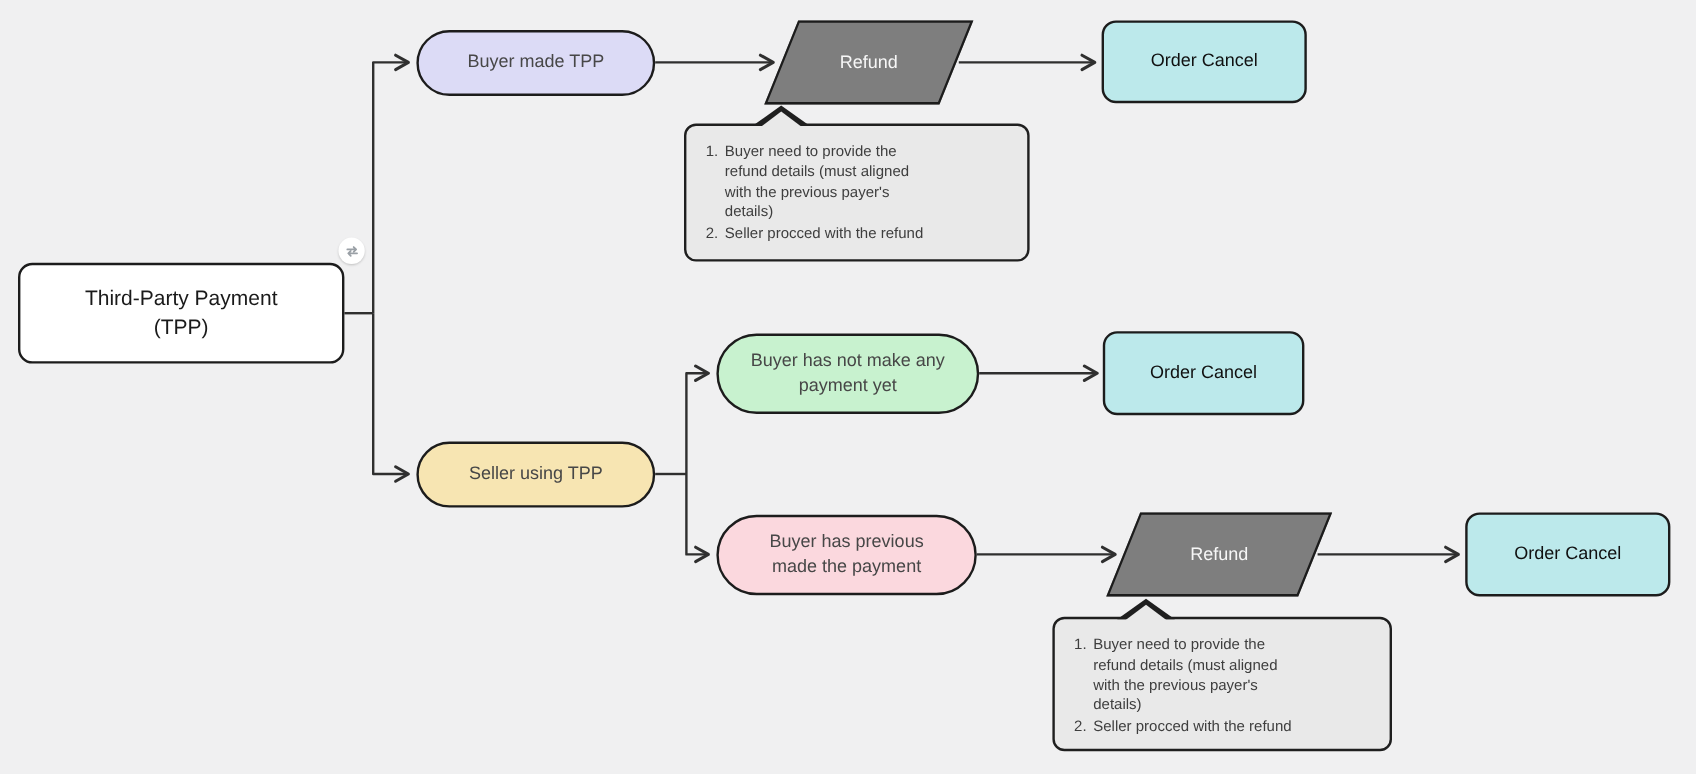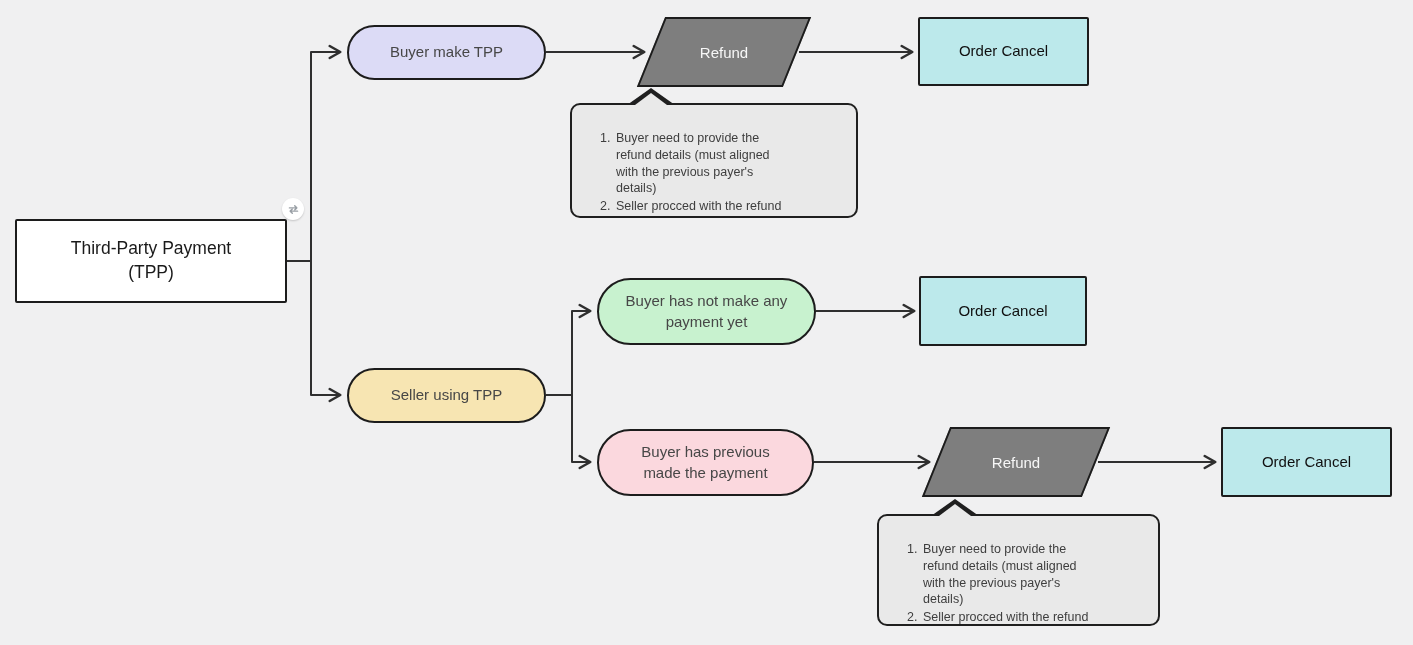--- a/index.html
+++ b/index.html
@@ -18,21 +18,21 @@
 
   .node{
     position:absolute;
     box-sizing:border-box;
     border:2px solid #1c1c1c;
     display:flex;align-items:center;justify-content:center;
     text-align:center;
     font-size:15px;color:#474747;
     line-height:1.35;
   }
-  .rect{background:#ffffff;border-radius:2px;}
+  .rect{background:#ffffff;border-radius:12px;}
   .root{
     font-size:17.5px;color:#1a1a1a;
   }
   .root .label{display:inline-block;max-width:185px;text-align:center;}
   .pill{border-radius:40px;}
   .pill .label{display:inline-block;}
   .lavender{background:#dcdbf6;}
   .tan{background:#f7e5b2;}
   .green{background:#c8f2cf;}
   .pink{background:#fbd8de;}
@@ -49,21 +49,21 @@
 
   .note{
     position:absolute;box-sizing:border-box;
     background:#e9e9e9;
     border:2px solid #1f1f1f;
     border-radius:10px;
     color:#3e3e3e;
     font-size:12.5px;line-height:1.34;
   }
   .note ol{
-    margin:12px;padding:13px 14px 10px 30px;
+    margin:0;padding:13px 14px 10px 30px;
   }
   .note li{
     white-space:pre-line;
     padding-left:2px;
     margin:0 0 1px 0;
   }
   .tail-outer,.tail-inner{
     position:absolute;width:0;height:0;
     border-left:24px solid transparent;
     border-right:24px solid transparent;
@@ -114,21 +114,21 @@
   <div class="badge" style="left:282px;top:198px;">
     <svg width="13" height="13" viewBox="0 0 16 16">
       <g fill="none" stroke="#9aa0a6" stroke-width="1.8" stroke-linecap="round" stroke-linejoin="round">
         <path d="M3,6 H12 M9.5,3.5 L12,6 L9.5,8.5"></path>
         <path d="M13,10 H4 M6.5,12.5 L4,10 L6.5,7.5"></path>
       </g>
     </svg>
   </div>
 
   <div class="node pill lavender" style="left:347px;top:25px;width:199px;height:55px;">
-    <span class="label">Buyer make TPP</span>
+    <span class="label">Buyer made TPP</span>
   </div>
 
   <div class="parallelogram" style="left:651px;top:17px;width:146px;height:70px;">
     <span class="unskew">Refund</span>
   </div>
 
   <div class="node rect cyan" style="left:918px;top:17px;width:171px;height:69px;">
     <span class="label">Order Cancel</span>
   </div>
 

